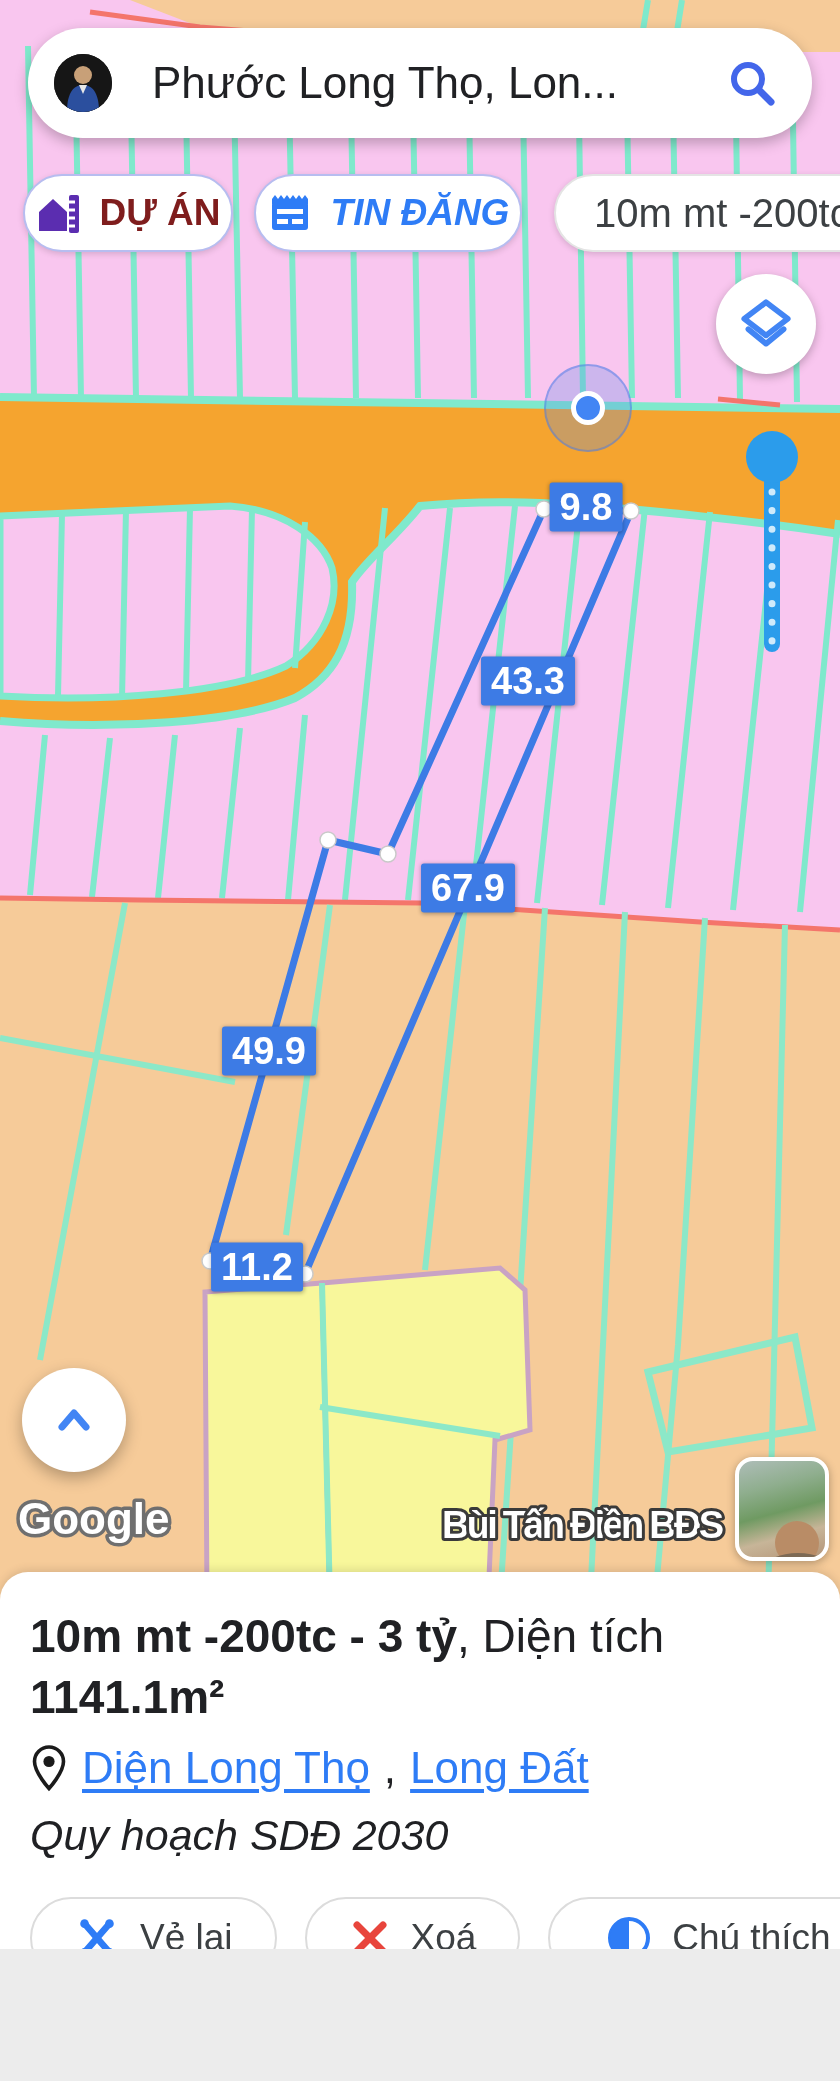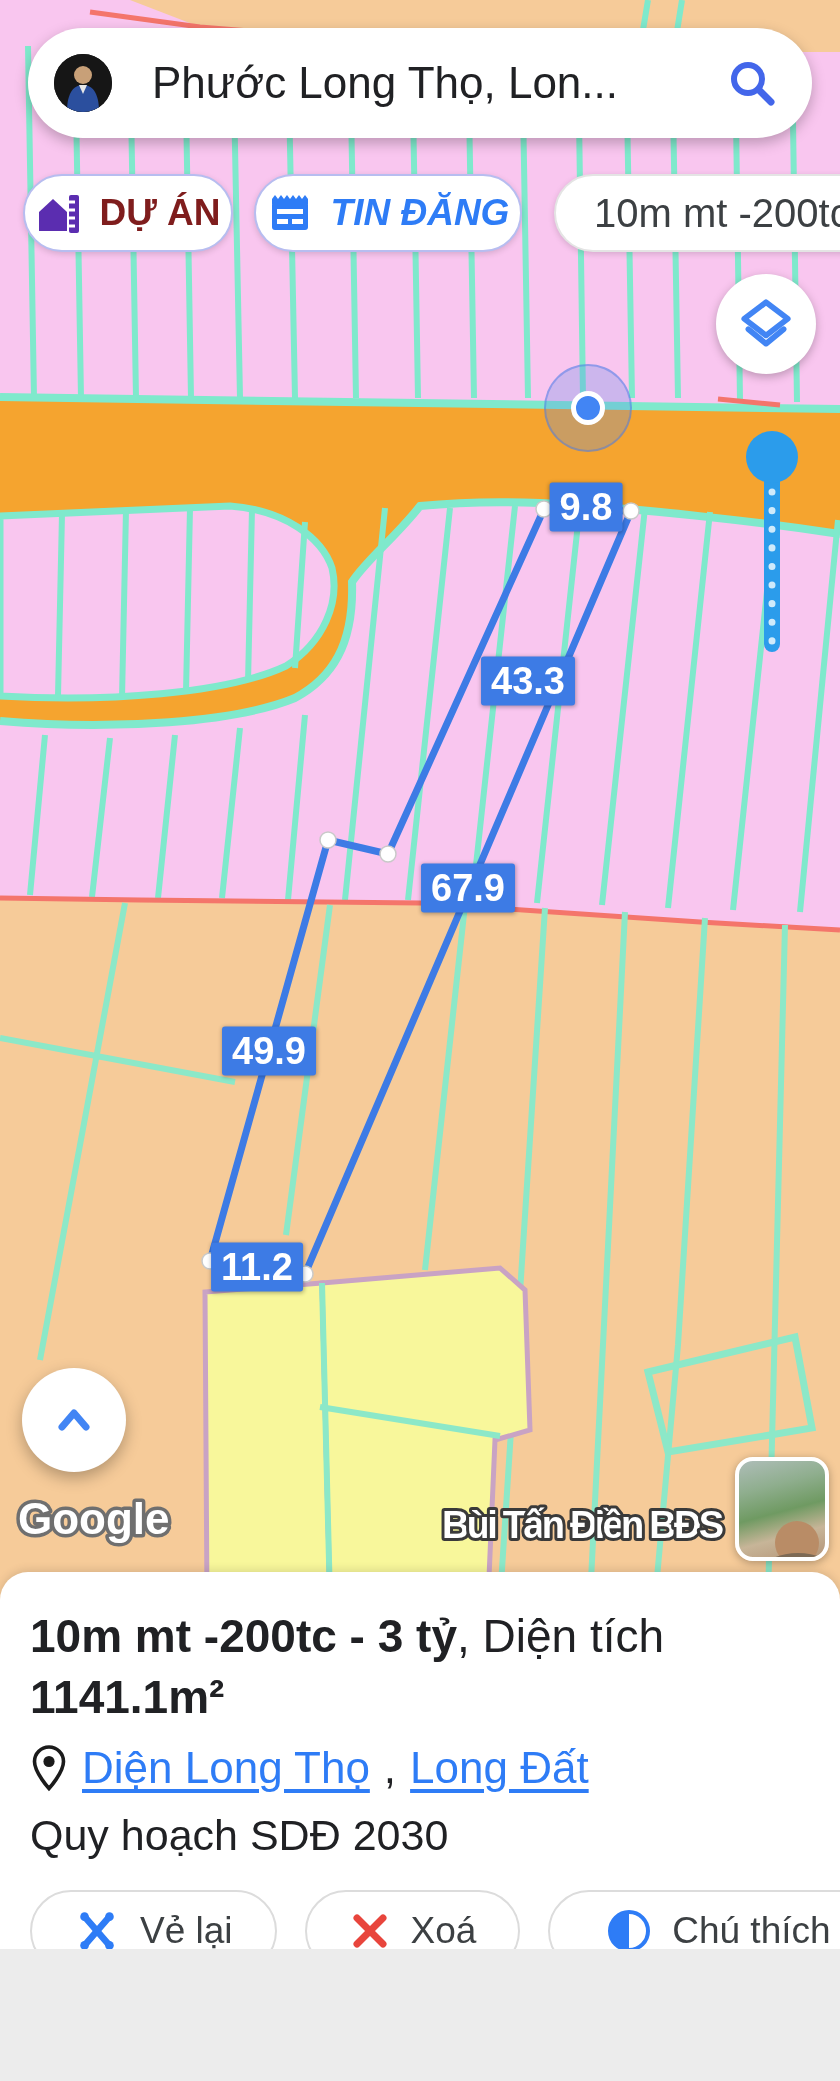--- a/index.html
+++ b/index.html
@@ -66,24 +66,24 @@
   .corner-avatar:after{content:"";position:absolute;right:-6px;bottom:-26px;width:66px;height:30px;
     border-radius:50%;background:#7d6a55;}
 
   
   .panel{position:absolute;left:0;top:1572px;width:840px;height:377px;background:#fff;z-index:40;
     border-radius:28px 28px 0 0;padding:34px 30px 0 30px;box-shadow:0 -2px 10px rgba(0,0,0,.12);}
   .title{font-size:46px;line-height:1.32;color:#202124;margin:0;}
   .title b{font-weight:700;}
   .loc-row{display:flex;align-items:center;gap:14px;margin-top:16px;font-size:44px;color:#202124;}
   .loc-link{color:#2E7CF6;text-decoration:underline;text-underline-offset:6px;}
-  .plan{margin-top:18px;font-size:43px;color:#202124;}
+  .plan{margin-top:18px;font-size:43px;color:#202124;font-style:italic;}
   .btn-row{display:flex;gap:28px;margin-top:30px;}
   .pill-btn{height:82px;border-radius:41px;border:2px solid #dcdcdc;background:#fff;display:flex;
-    align-items:center;justify-content:center;gap:20px;padding:0 42px;flex:0 0 auto;}
+    align-items:center;justify-content:center;gap:20px;padding:0 42px;flex:0 0 auto;margin-top:7px;}
   .pill-btn span{font-size:37px;color:#3C4043;font-weight:500;white-space:nowrap;}
   #btn-legend{width:340px;}
   .gray-strip{position:absolute;left:0;top:1949px;width:840px;height:132px;background:#ECECEC;z-index:41;}
 </style>
 </head>
 <body>
 
 <div class="screen">
 
   <svg class="map" width="840" height="1600" viewBox="0 0 840 1600">

